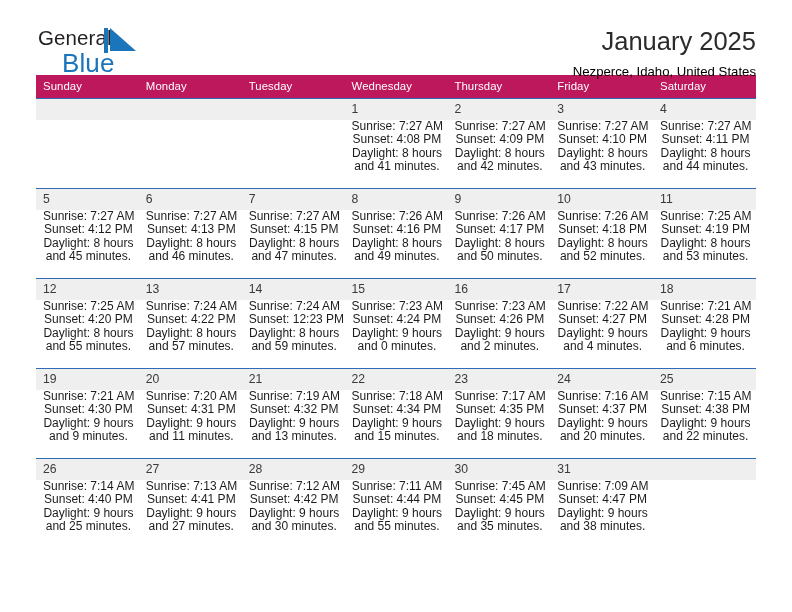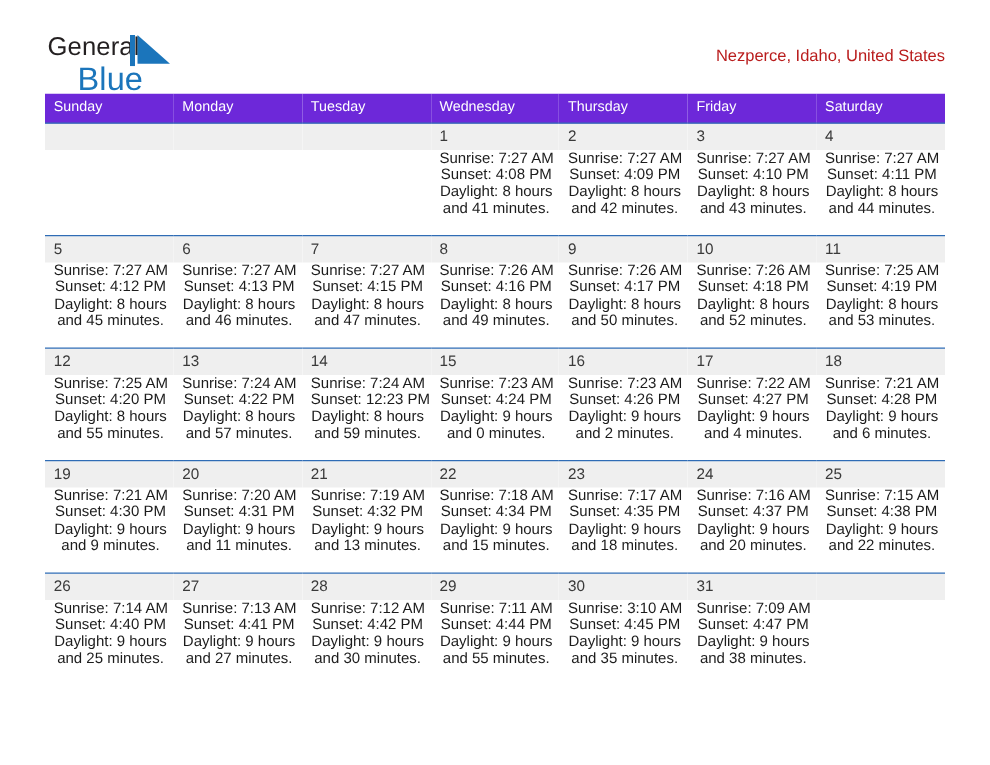--- a/index.html
+++ b/index.html
@@ -65,34 +65,34 @@
     padding-top: 0px;
   }
   .cal-title {
     font-size: 25.5px;
     color: #2b2b2b;
     line-height: 1.05;
     white-space: nowrap;
   }
   .cal-subtitle {
     font-size: 13.2px;
-    color: #b91c1c;
+    color: #000000;
     margin-top: 9px;
     white-space: nowrap;
   }
 
   
   .calendar {
     width: 720px;
     margin-top: 3px;
     border-collapse: collapse;
     table-layout: fixed;
   }
   .calendar th {
-    background: #6d28d9;
+    background: #be185d;
     color: #ffffff;
     font-size: 11.4px;
     font-weight: normal;
     text-align: left;
     padding: 5px 0 6px 7px;
     height: 12px;
     letter-spacing: .05px;
   }
   .calendar td {
     vertical-align: top;
@@ -137,20 +137,21 @@
       <span class="brand-blue">Blue</span>
       <span class="brand-mark">
         <svg width="34" height="25" viewBox="0 0 34 25" xmlns="http://www.w3.org/2000/svg">
           <rect x="0" y="0" width="4" height="25" fill="#1b75bb"></rect>
           <polygon points="6,0 32,23 6,23" fill="#1b75bb"></polygon>
         </svg>
       </span>
     </div>
 
     <div class="title-wrap">
+      <div class="cal-title">January 2025</div>
       <div class="cal-subtitle">Nezperce, Idaho, United States</div>
     </div>
 
   </div>
 
   <table class="calendar">
     <thead>
       <tr id="weekday-row">
           <th>Sunday</th>
           <th>Monday</th>
@@ -437,21 +438,21 @@
             <div class="info">
               <div>Sunrise: 7:11 AM</div>
               <div>Sunset: 4:44 PM</div>
               <div>Daylight: 9 hours</div>
               <div>and 55 minutes.</div>
             </div>
           </td>
           <td>
             <div class="daynum">30</div>
             <div class="info">
-              <div>Sunrise: 3:10 AM</div>
+              <div>Sunrise: 7:45 AM</div>
               <div>Sunset: 4:45 PM</div>
               <div>Daylight: 9 hours</div>
               <div>and 35 minutes.</div>
             </div>
           </td>
           <td>
             <div class="daynum">31</div>
             <div class="info">
               <div>Sunrise: 7:09 AM</div>
               <div>Sunset: 4:47 PM</div>

